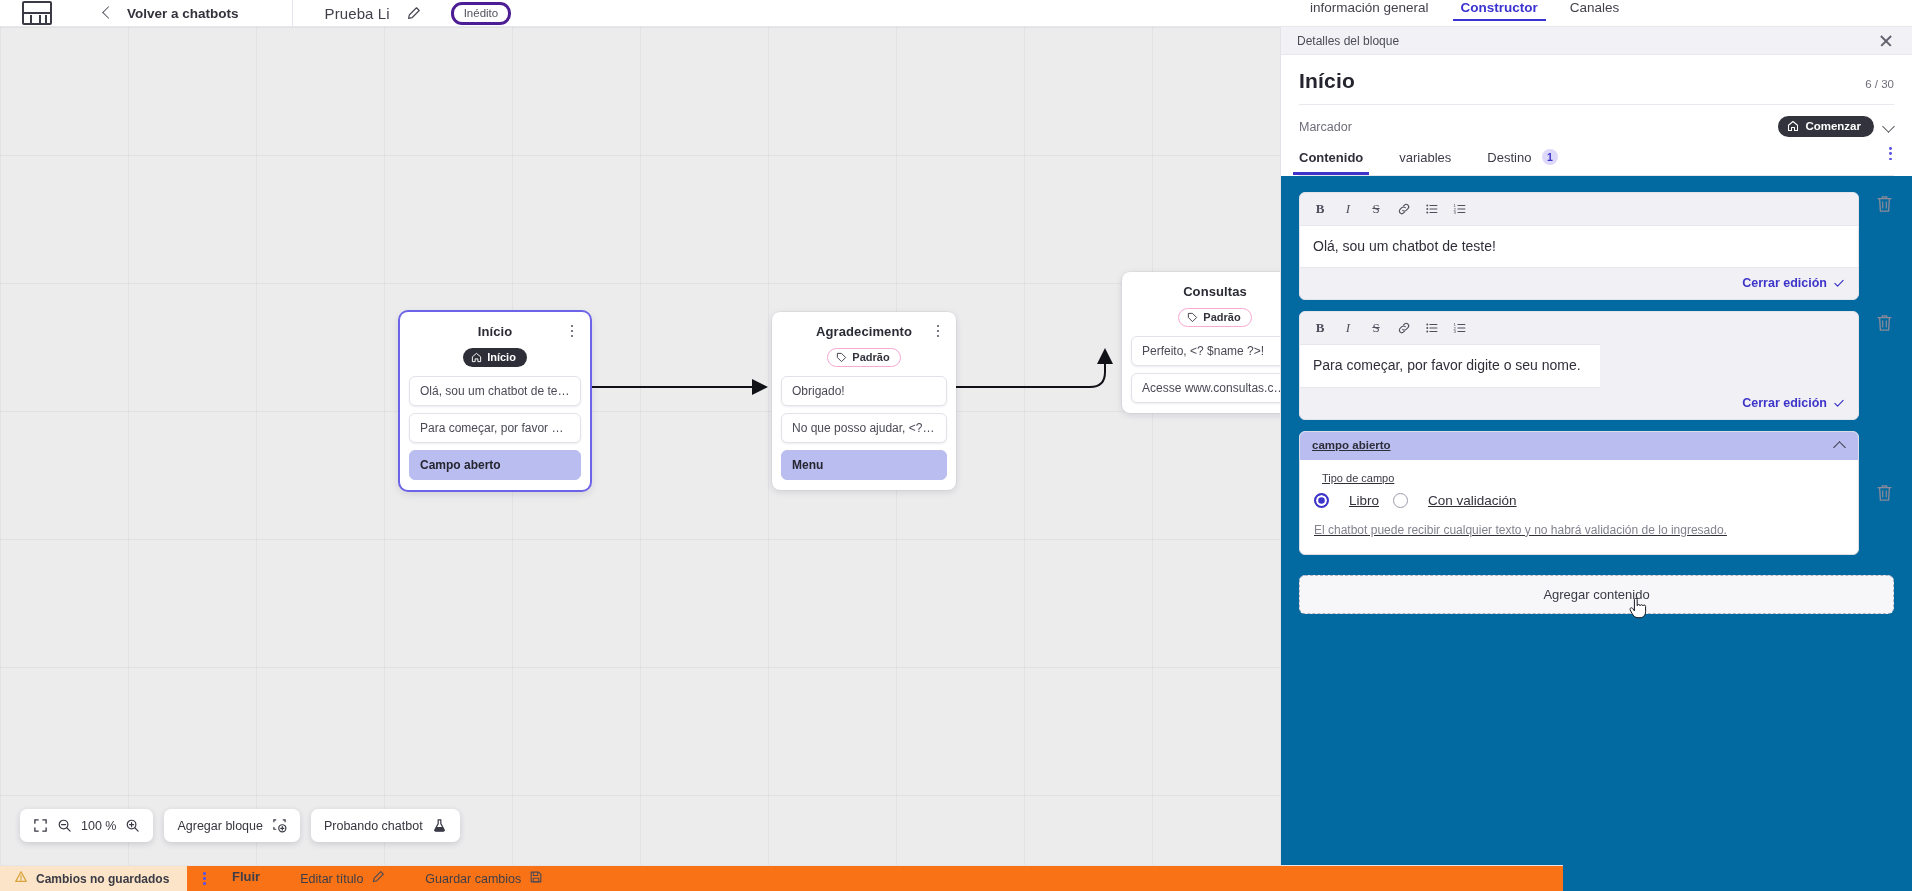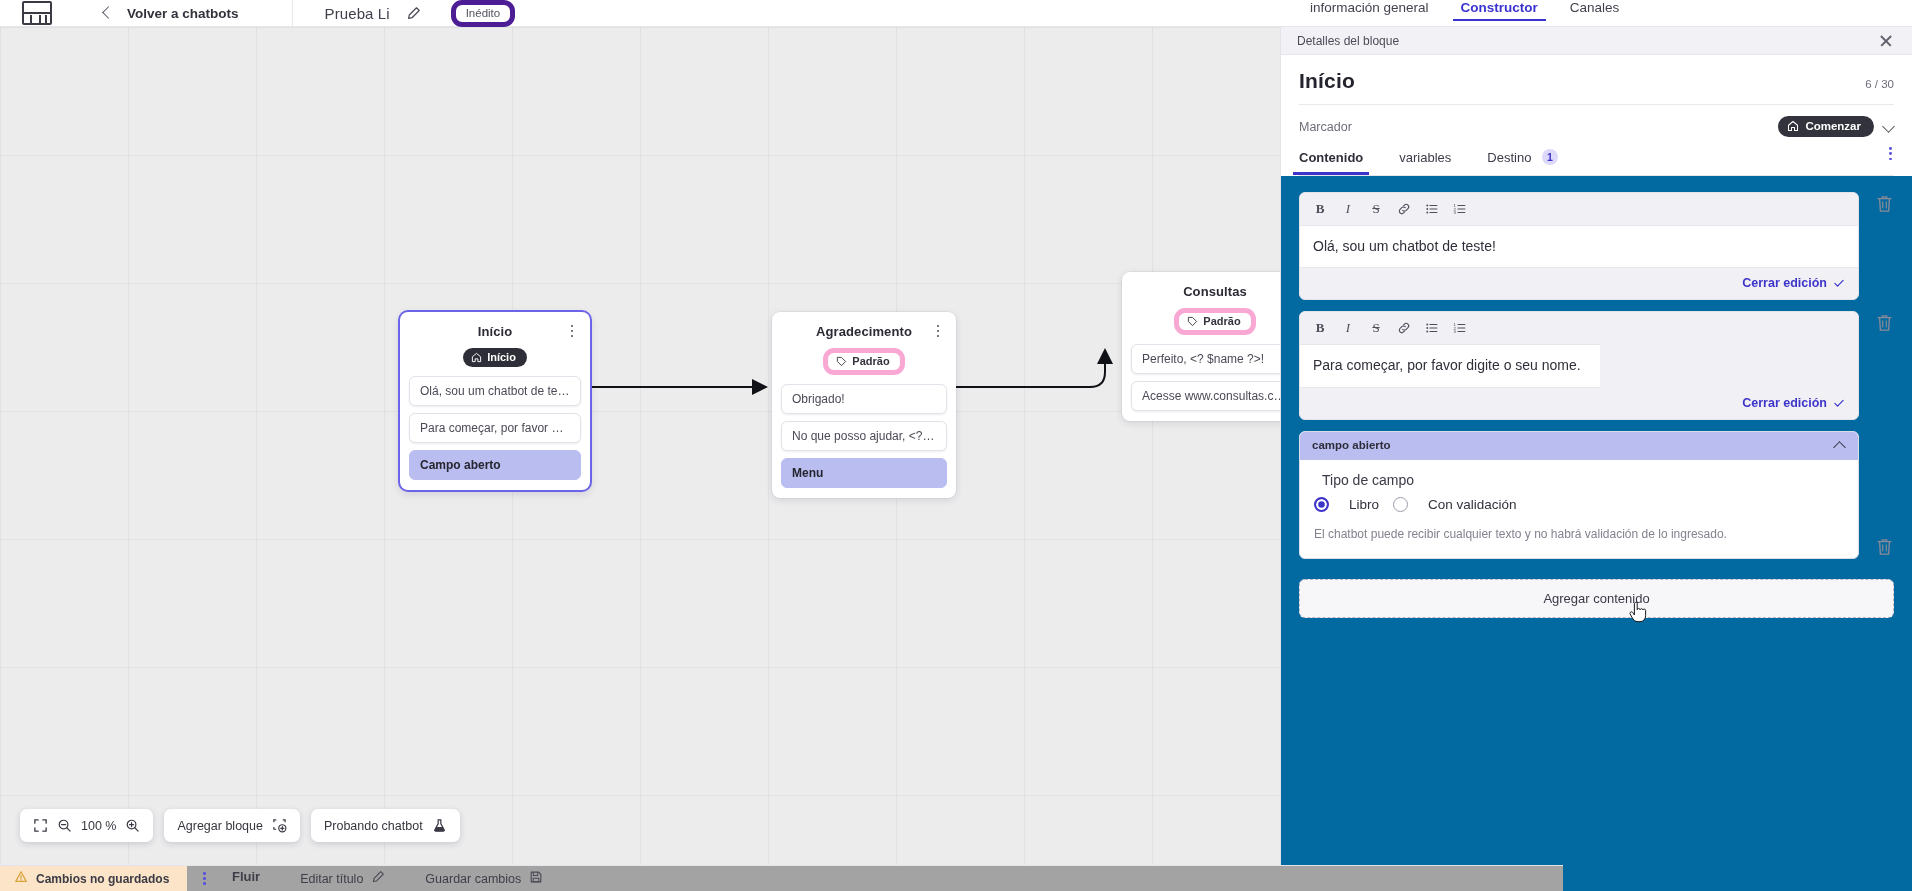--- a/index.html
+++ b/index.html
@@ -40,21 +40,21 @@
     transform:rotate(45deg);
   }
   .back-label{
     margin-left:13px; font-size:13.5px; color:#32323c; font-weight:600; white-space:nowrap;
   }
   .topdiv{ width:1px; height:27px; background:#e6e6ec; margin-left:53px; }
   .bot-title{ margin-left:32px; font-size:15px; color:#41414c; letter-spacing:.1px; white-space:nowrap;}
   .pencil{ margin-left:16px; width:15px; height:15px; position:relative; cursor:pointer;}
   .pencil svg{ display:block; }
   .pill-unpub{
-    margin-left:30px; border:5px solid #4c1d95; border-radius:11px;
+    margin-left:30px; border:3px solid #4c1d95; border-radius:11px;
     padding:2px 10px 3px; font-size:11.5px; color:#53535f; white-space:nowrap;
   }
 
   
   .rtabs{
     position:absolute; right:0; top:0; height:27px; width:632px;
     display:flex; align-items:flex-start; justify-content:flex-start;
     padding-left:14px; gap:0;
   }
   .rtab{
@@ -93,21 +93,21 @@
     display:flex; flex-direction:column; align-items:center; justify-content:center; gap:2.5px;
   }
   .node-dots i{ display:block; width:2.6px; height:2.6px; border-radius:50%; background:#4c4c5a;}
   .tag-dark{
     display:inline-flex; align-items:center; gap:5px; margin:9px 0 0;
     background:#2e2e38; color:#fff; border-radius:11px; padding:3px 11px 4px 8px;
     font-size:11px; font-weight:700;
   }
   .tag-outline{
     display:inline-flex; align-items:center; gap:5px; margin:9px 0 0;
-    border:5px solid #f9a8d4; color:#33333e; border-radius:11px; padding:2px 10px 3px 8px;
+    border:1px solid #f9a8d4; color:#33333e; border-radius:11px; padding:2px 10px 3px 8px;
     font-size:11px; font-weight:700; background:#fff;
   }
   .node-body{ padding:9px 9px 10px; }
   .chip{
     background:#fff; border:0.8px solid #e2e2ea; border-radius:6px;
     box-shadow:0 1px 2px rgba(30,30,60,.08);
     padding:7px 10px; font-size:12px; color:#4a4a56; margin-bottom:7px;
     white-space:nowrap; overflow:hidden; text-overflow:ellipsis;
   }
   .chip.last{ margin-bottom:0; }
@@ -121,21 +121,21 @@
   .fgroup{
     background:#fff; border-radius:7px; height:33px; display:flex; align-items:center;
     box-shadow:0 2px 6px rgba(30,30,60,.16); padding:0 13px; gap:9px;
     font-size:12.5px; color:#36363f; cursor:pointer; white-space:nowrap;
   }
   .ico{ width:15px; height:15px; display:inline-block; }
 
   
   .bottombar{
     position:absolute; left:0; bottom:0; width:1563px; height:26px;
-    background:#a3a3a3; border-top:1px solid #e4e4ea; display:flex; align-items:center; z-index:25;
+    background:#f97316; border-top:1px solid #e4e4ea; display:flex; align-items:center; z-index:25;
   }
   .unsaved{
     background:#fbe4c8; height:26px; display:flex; align-items:center; gap:8px;
     padding:0 18px 0 14px; font-size:12px; color:#3b3b45; font-weight:600; white-space:nowrap;
   }
   .bdots{ margin-left:16px; display:flex; flex-direction:column; gap:2.5px; cursor:pointer;}
   .bdots i{ width:2.6px; height:2.6px; border-radius:50%; background:#5b52e0; display:block;}
   .btab{
     margin-left:26px; font-size:13px; color:#3e3e49; padding-bottom:4px; position:relative;
     cursor:pointer; white-space:nowrap; font-weight:600;
@@ -207,35 +207,35 @@
   }
   .etext{
     background:#fff; padding:10px 13px 11px; font-size:14px; color:#2f2f3a; line-height:1.45;
     border-top:1px solid #e6e6ec; border-bottom:1px solid #e6e6ec;
   }
   .efoot{ display:flex; justify-content:flex-end; padding:8px 13px 9px; }
   .elink{ font-size:12.5px; color:#3d34c9; font-weight:600; display:inline-flex; align-items:center; gap:6px; cursor:pointer;}
   .trash{ width:19px; height:22px; margin:2px 0 0 16px; cursor:pointer; flex:0 0 auto;}
 
   
-  .cardrow{ display:flex; align-items:flex-end; margin-bottom:11px;}
+  .cardrow{ display:flex; align-items:center; margin-bottom:11px;text-decoration:underline;}
   .card{
     flex:1 1 auto; border:1px solid #dcdce6; border-radius:6px; overflow:hidden; background:#fff;
   }
   .card-head{
     background:#b9bdf0; padding:7px 12px 8px; display:flex; align-items:center; justify-content:space-between;
   }
   .card-head-t{ font-size:11.5px; color:#2e2e3a; font-weight:600;}
   .chev-u{ width:13px; height:13px; position:relative; cursor:pointer;}
   .chev-u:before{
     content:""; position:absolute; left:2px; top:4px; width:8px; height:8px;
     border-left:1.6px solid #3a3a46; border-top:1.6px solid #3a3a46; transform:rotate(45deg);
   }
   .card-body{ padding:12px 14px 15px; }
-  .ftype{ font-size:14px; color:#3a3a46; margin-left:8px;}
+  .ftype{ font-size:11px; color:#3a3a46; margin-left:8px;}
   .radios{ display:flex; align-items:center; gap:14px; margin-top:9px;}
   .radio{ display:flex; align-items:center; gap:20px; cursor:pointer;}
   .rdot{ width:15px; height:15px; border-radius:50%; border:1.5px solid #9b9bab; background:#fff; position:relative;}
   .rdot.on{ border:2px solid #3d34c9; background:#3d34c9; box-shadow:inset 0 0 0 2.2px #fff;}
   .rlab{ font-size:13.5px; color:#32323d;}
   .chelp{ margin-top:13px; font-size:12px; color:#83838f; line-height:1.55;}
 
   .addbtn{
     margin:20px 18px 0; border:1.3px dashed #b6b6c4; border-radius:6px; height:39px;
     display:flex; align-items:center; justify-content:center; font-size:13px; color:#3a3a46;

